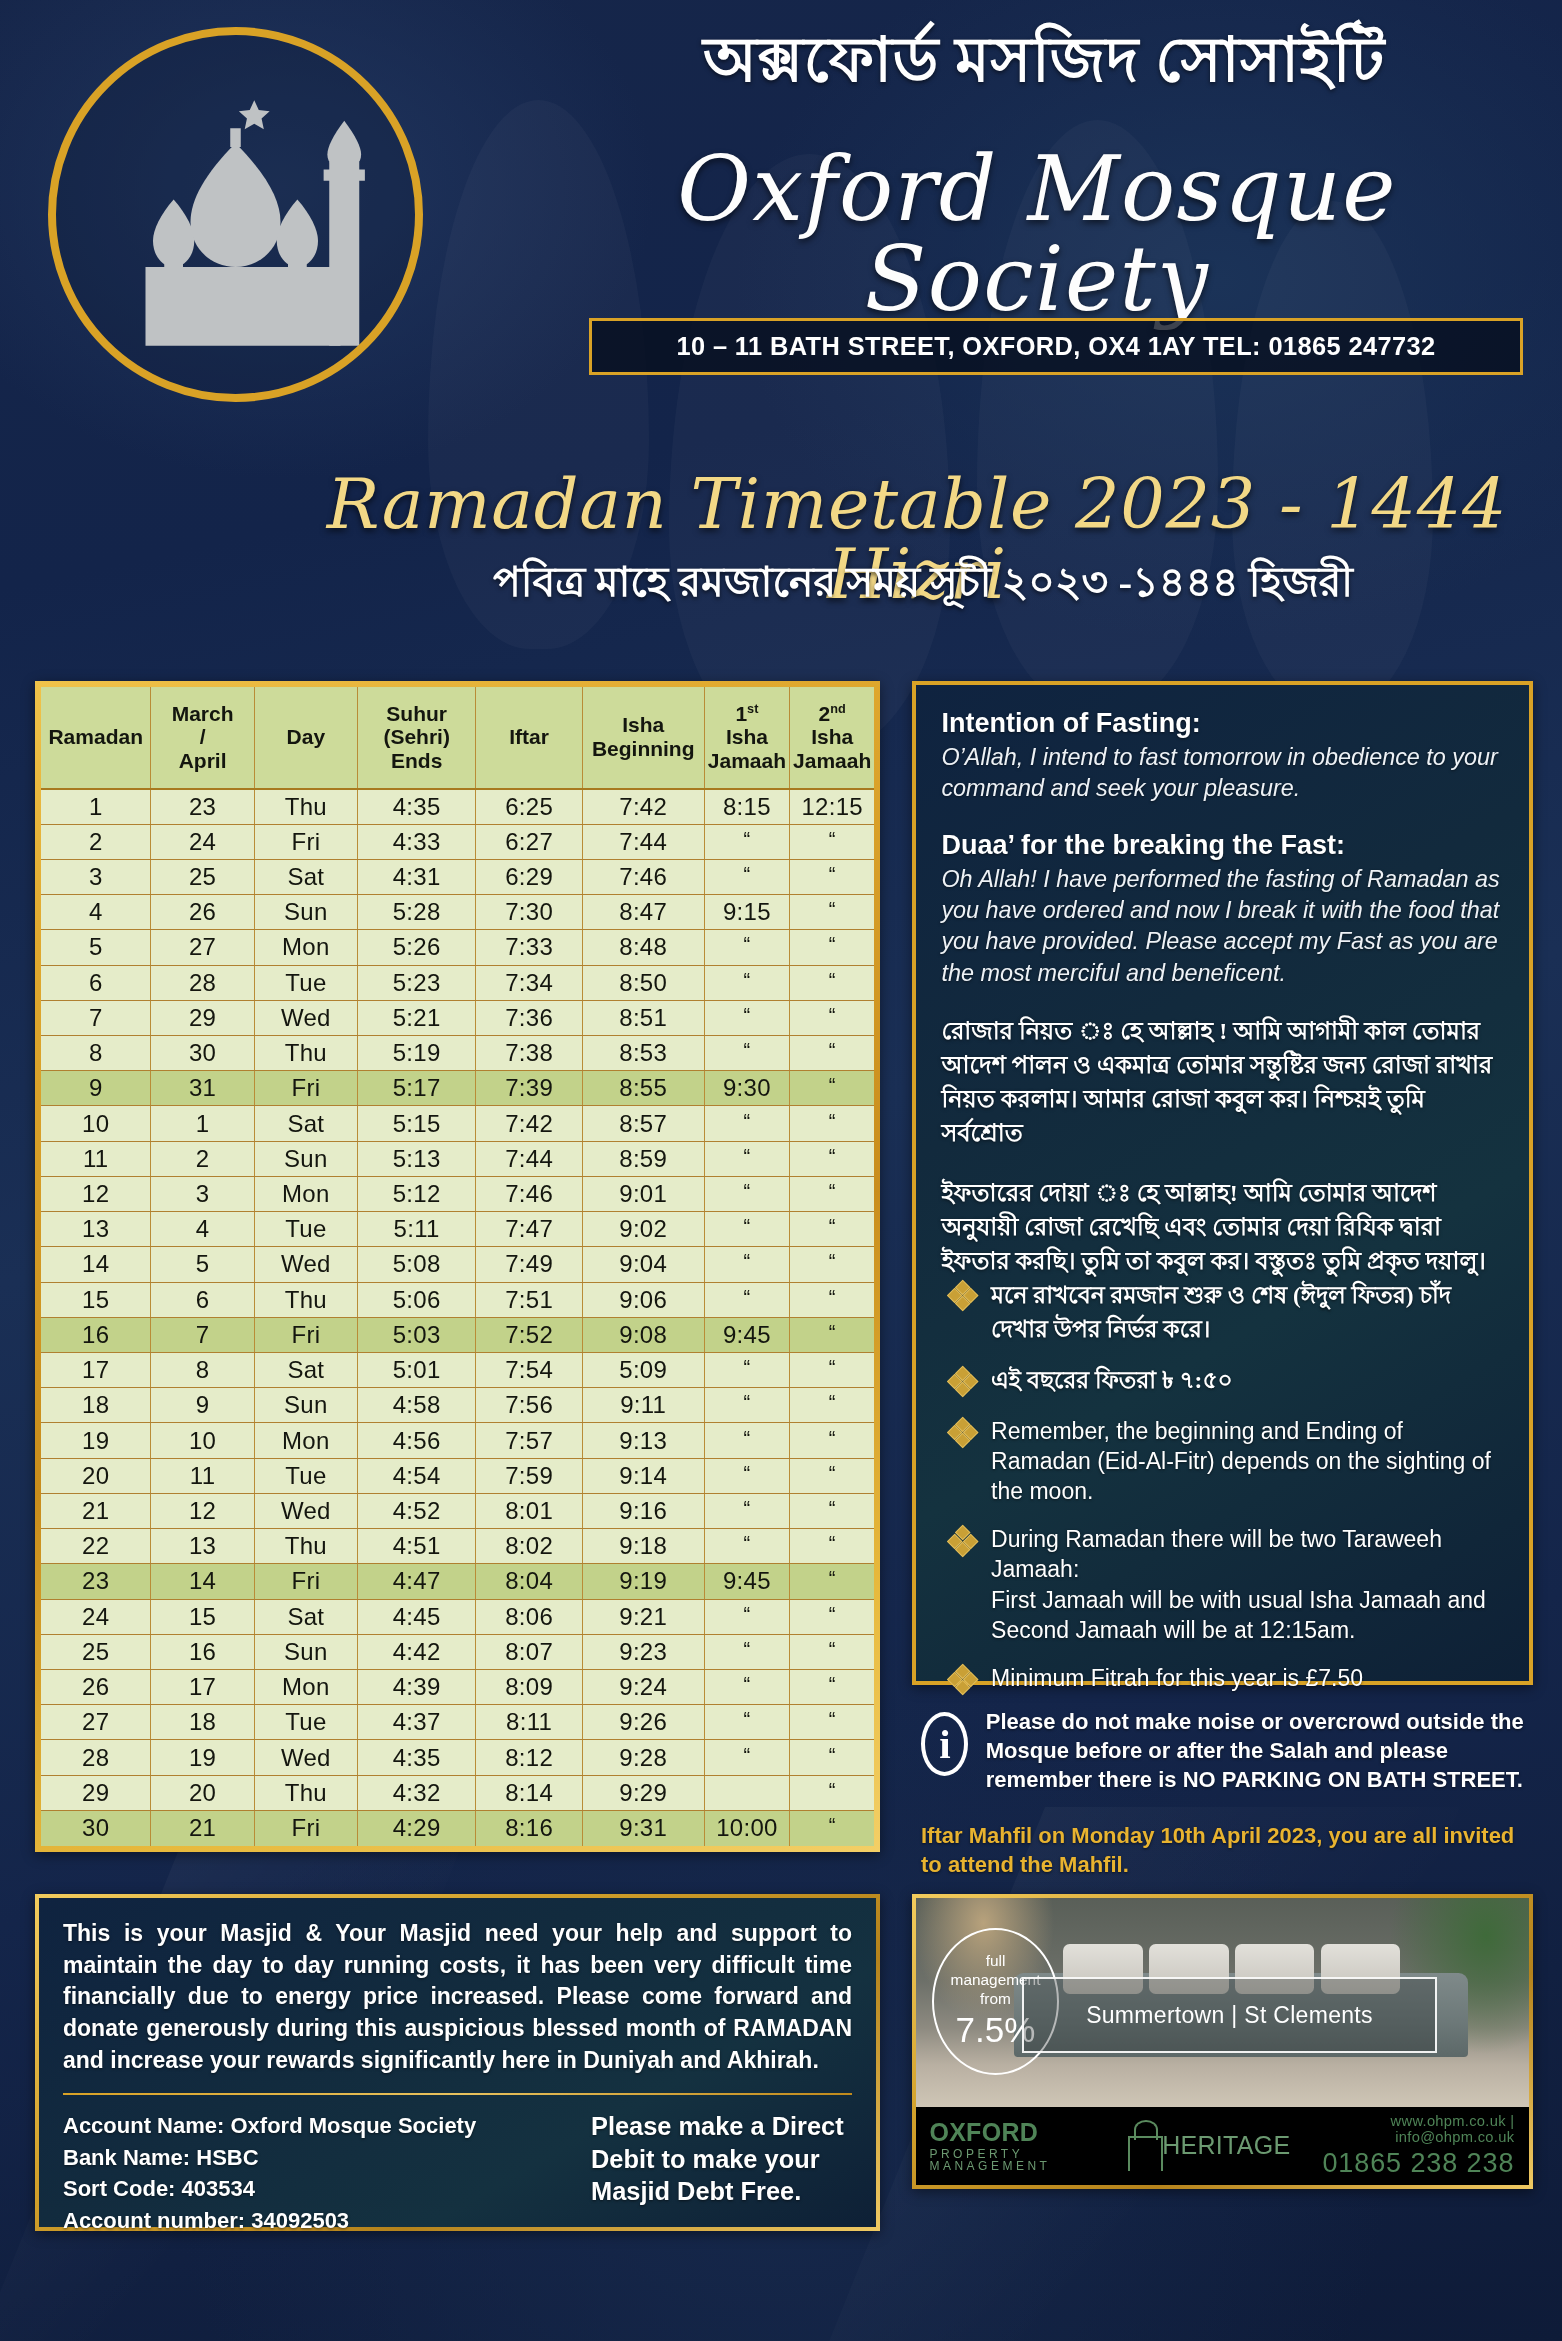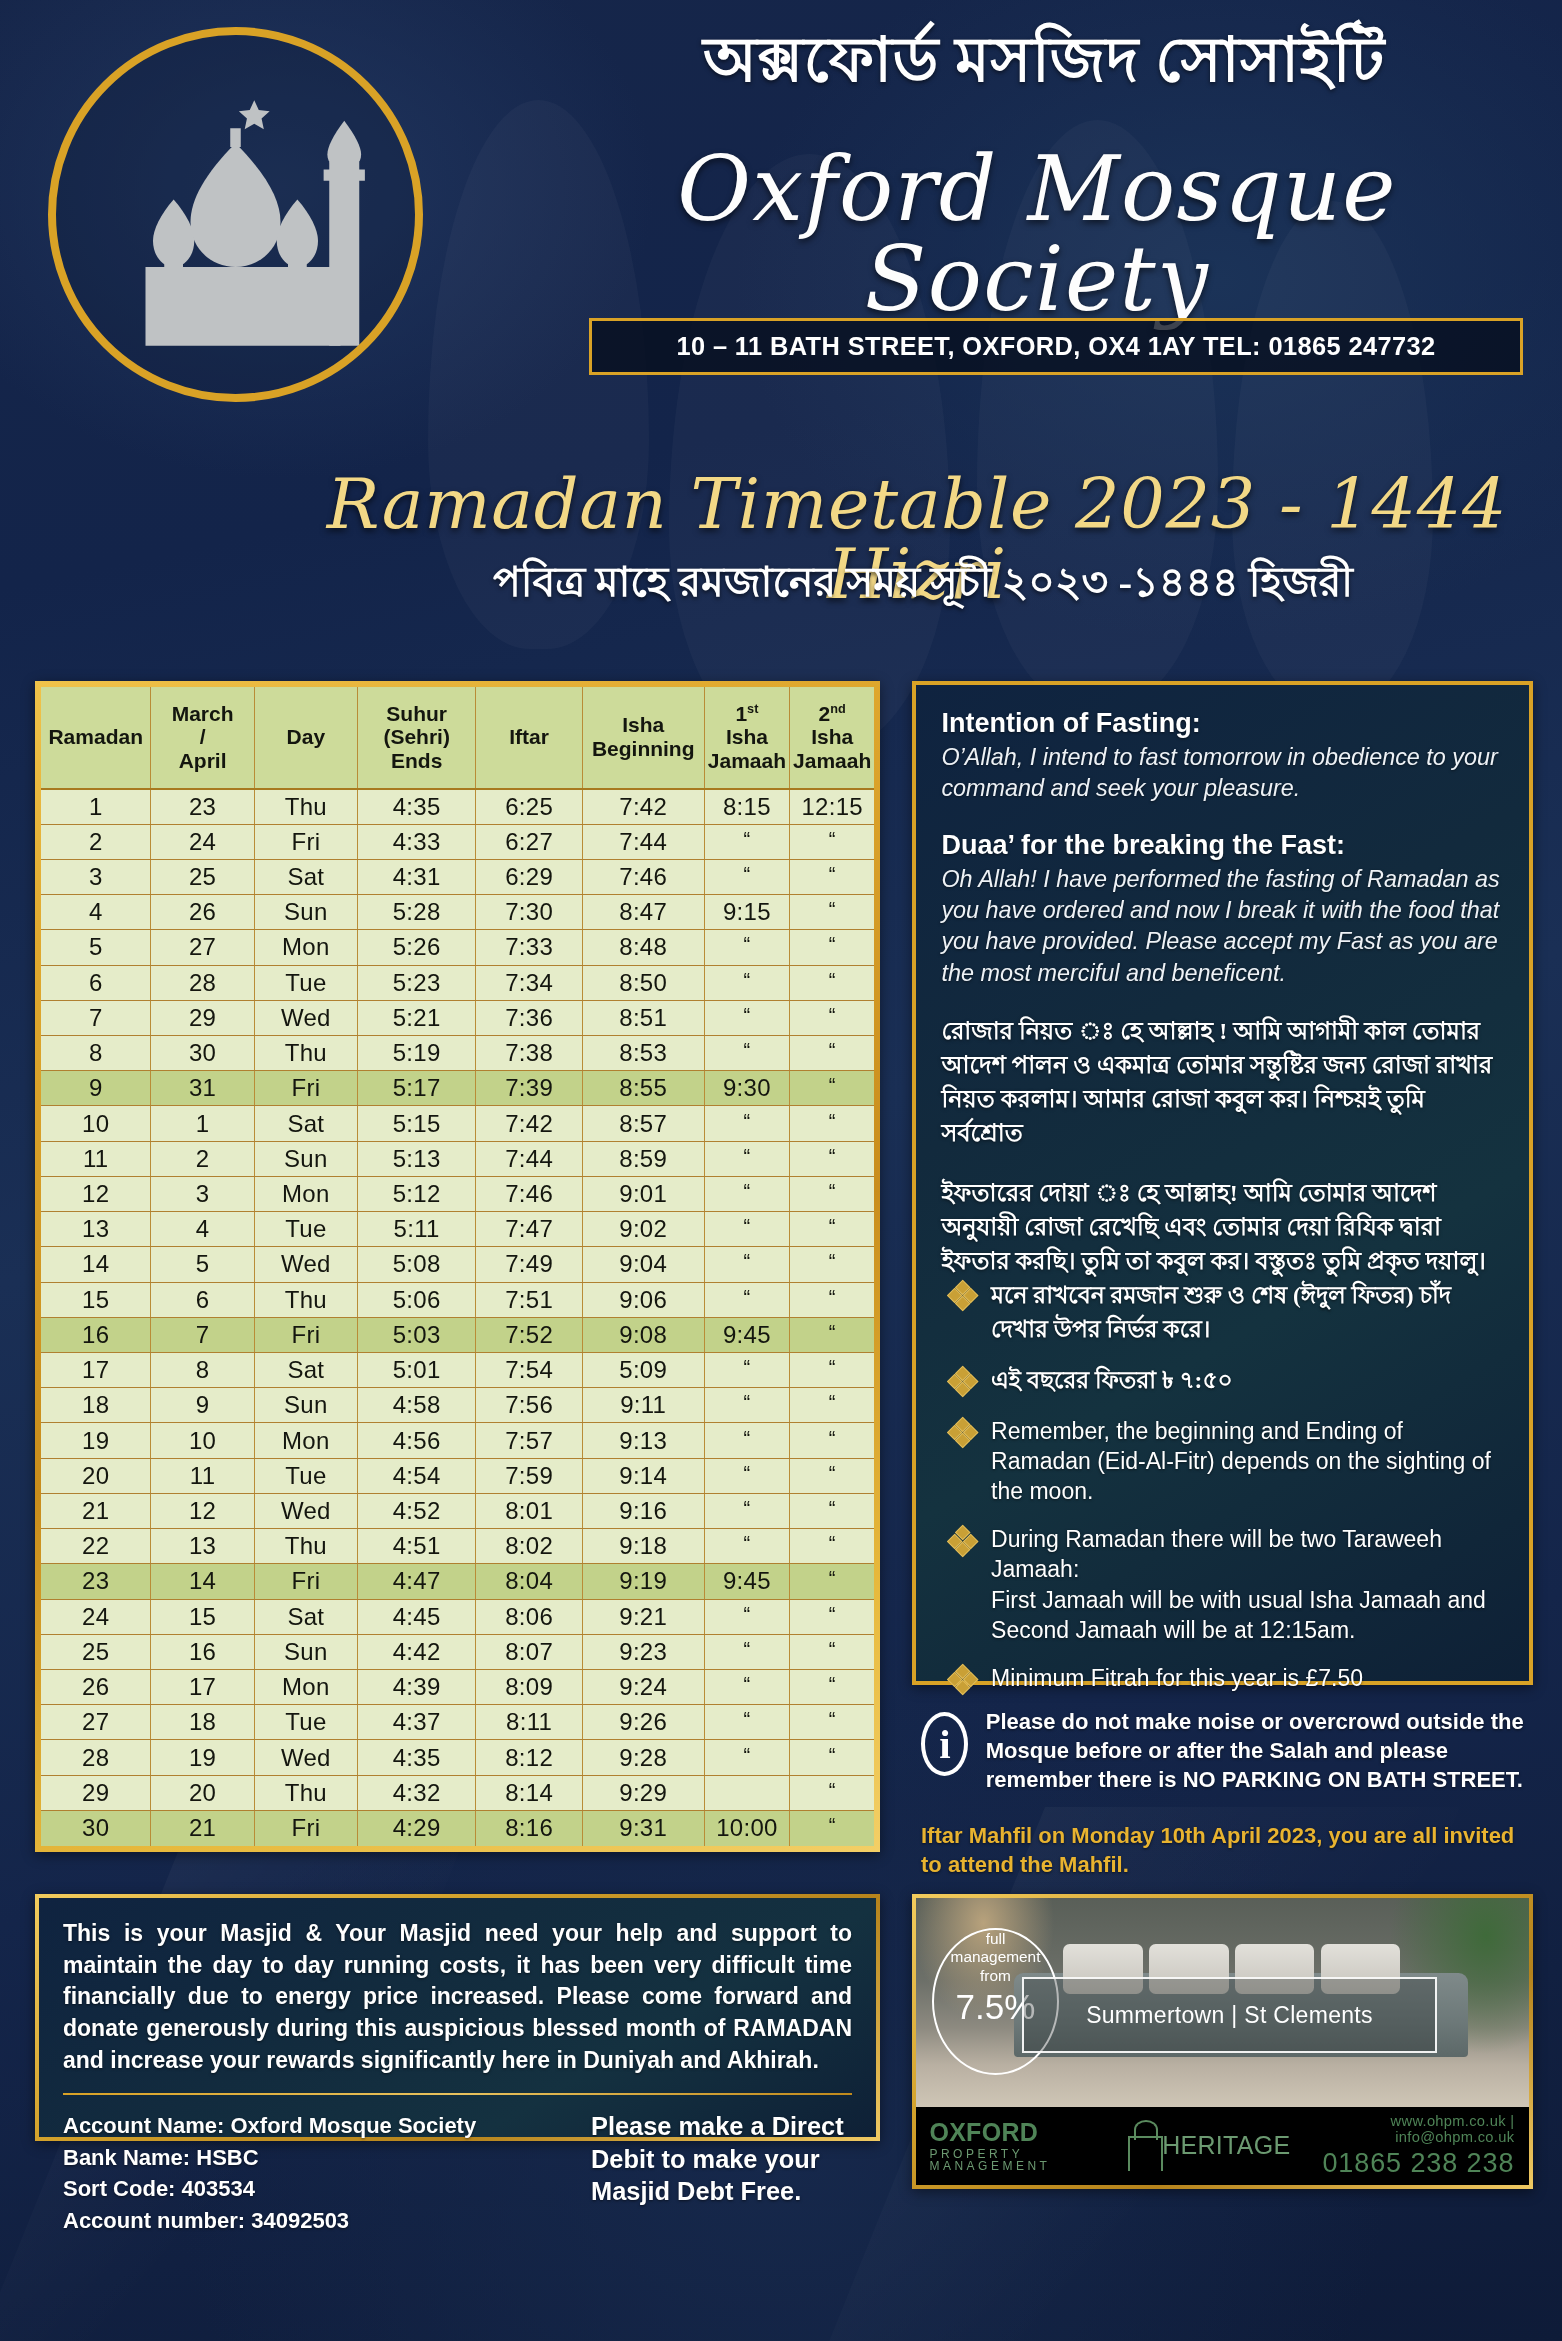--- a/index.html
+++ b/index.html
@@ -185,21 +185,21 @@
     text-shadow:0 1.3px 2.7px rgba(0,0,0,0.6);
   }
   #mahfil {
     position:absolute; left:921px; top:1822px; width:609px;
     color:#e8b330; font-size:22px; font-weight:700; line-height:1.3;
     text-shadow:0 1.3px 2.7px rgba(0,0,0,0.6);
   }
 
   
   #donate {
-    position:absolute; left:35px; top:1894px; width:845px; height:247px;
+    position:absolute; left:35px; top:1894px; width:845px; height:337px;
     border:4px solid;
     border-image:linear-gradient(150deg,#f2cb5d,#d3a22c,#b5831c,#eec862) 1;
     background:linear-gradient(150deg,#0f2340 0%,#122b3e 40%,#143140 68%,#0e2036 100%);
     padding:20px 24px 13.4px 24px;
     box-shadow:0 2.7px 12px rgba(0,0,0,0.45);
   }
   .don-p {
     color:#fff; font-size:23px; font-weight:700; line-height:1.38;
     text-align:justify; text-shadow:0 1.3px 2.7px rgba(0,0,0,0.55);
   }
@@ -229,21 +229,21 @@
     border-radius:9.4px 9.4px 4px 4px;
   }
   .ad-pillow {
     position:absolute; top:22%; width:13%; height:24%;
     background:linear-gradient(180deg,#e2e0da,#c6c3bb);
     border-radius:6.7px;
   }
   .ad-badge {
     position:absolute; left:16px; top:29.5px; width:127px; height:147px;
     border:2.7px solid #fff; border-radius:50%;
-    display:flex; flex-direction:column; align-items:center; justify-content:flex-start;
+    display:flex; flex-direction:column; align-items:center; justify-content:center;
     color:#fff; text-align:center;
   }
   .ad-badge .s1 { font-size:15.4px; line-height:1.22; font-weight:400; }
   .ad-badge .s2 { font-size:35px; font-weight:400; margin-top:1.3px; }
   .ad-strip {
     position:absolute; left:106px; top:79px; width:415px; height:76px;
     border:2px solid rgba(255,255,255,0.92);
     background:rgba(40,48,46,0.34);
     display:flex; align-items:center; justify-content:center;
   }

